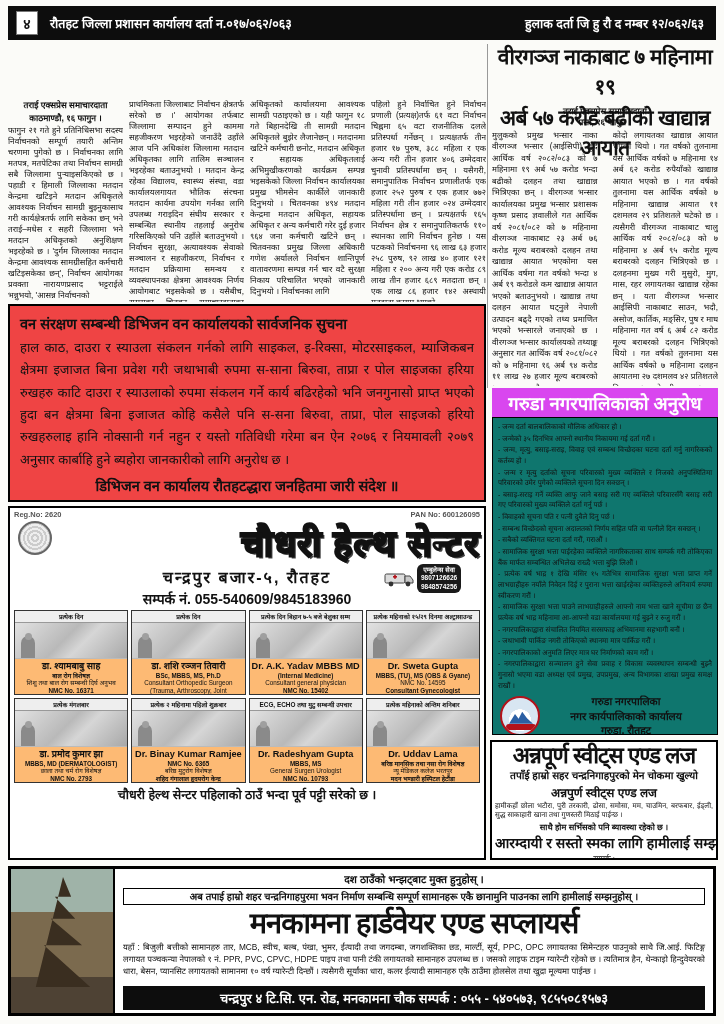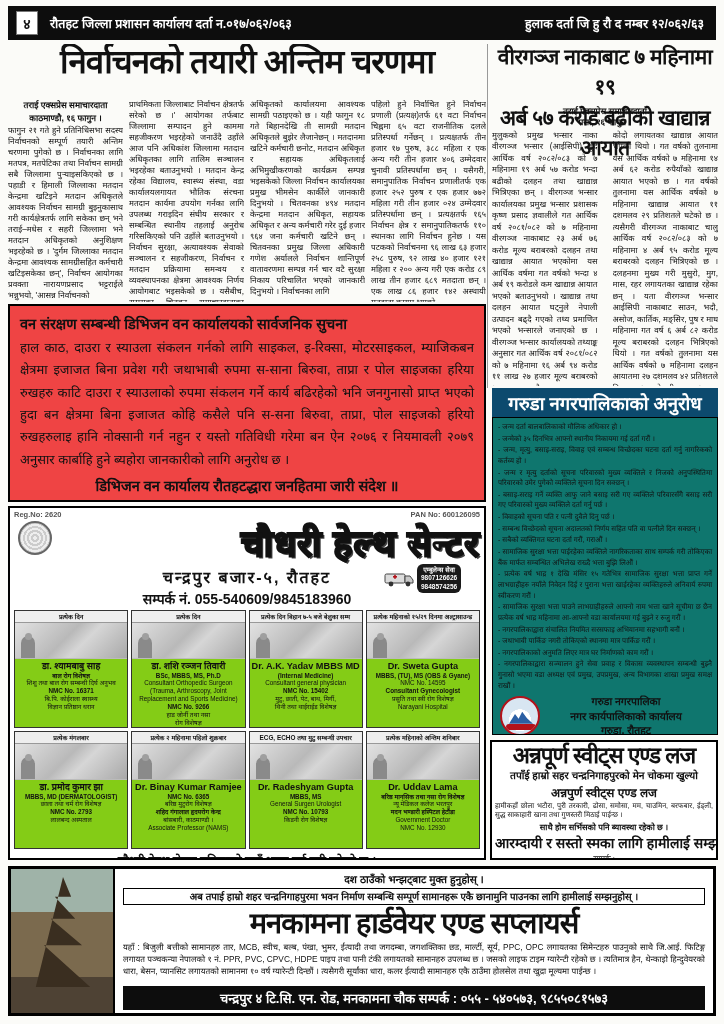--- a/index.html
+++ b/index.html
@@ -28,21 +28,21 @@
   .forest-body{font-size:13px;line-height:1.72;text-align:justify;}
   .forest-footer{text-align:center;font-weight:bold;font-size:14.5px;margin-top:4px;}
   
   .imp-headline{position:absolute;left:492px;top:42px;width:226px;text-align:center;font-weight:900;
                 font-size:21px;line-height:1.45;letter-spacing:-0.5px;}
   .imp-byline{position:absolute;left:492px;top:106px;width:226px;text-align:center;font-weight:bold;
               font-size:8.6px;line-height:1.3;}
   .imp-cols{position:absolute;left:492px;top:130px;width:226px;height:256px;display:flex;gap:15px;overflow:hidden;}
   .imp-col{flex:1;font-size:8.2px;line-height:1.4;text-align:justify;overflow:hidden;}
   
-  .garuda-header{position:absolute;left:492px;top:388px;width:226px;height:29px;background:#0c4a6e;color:#fff;
+  .garuda-header{position:absolute;left:492px;top:388px;width:226px;height:29px;background:#d946ef;color:#fff;
                  display:flex;align-items:center;justify-content:center;font-weight:900;font-size:18.5px;white-space:nowrap;}
   .garuda-box{position:absolute;left:492px;top:417px;width:226px;height:318px;border:1.5px solid #000;
               padding:4px 5px;font-size:7.1px;line-height:1.5;overflow:hidden;background:#0f766e;}
   .garuda-item{margin-bottom:1px;text-align:justify;}
   .garuda-footer{display:flex;align-items:center;margin-top:3px;}
   .garuda-logo{width:40px;height:40px;border-radius:50%;border:2px solid #b3121a;margin-left:2px;flex:0 0 auto;
                background:radial-gradient(circle at 50% 62%,#fff 0 38%,#d8e6f2 39% 100%);position:relative;overflow:hidden;}
   .garuda-logo:before{content:"";position:absolute;left:7px;top:14px;width:24px;height:12px;
                background:#2b5fa3;clip-path:polygon(0 100%,25% 20%,40% 60%,55% 0,75% 55%,100% 100%);}
   .garuda-logo:after{content:"";position:absolute;left:4px;bottom:4px;width:30px;height:6px;background:#b3121a;border-radius:3px;}
@@ -54,21 +54,21 @@
   .health-titlerow{display:flex;align-items:center;justify-content:flex-end;position:relative;height:46px;}
   .health-stamp{position:absolute;left:4px;top:2px;width:34px;height:34px;border-radius:50%;border:2px solid #666;
                 background:repeating-radial-gradient(circle,#eee 0 2px,#ccc 2px 4px);}
   .health-title{font-size:36px;font-weight:900;color:#fff;-webkit-text-stroke:2px #111;
                 text-shadow:0 0 1px #000,2px 2px 0 #444;letter-spacing:1px;white-space:nowrap;}
   .health-address{text-align:center;font-weight:bold;font-size:16px;letter-spacing:2px;margin-top:1px;}
   .health-contact{text-align:center;font-weight:bold;font-size:14px;margin:1px 0 2px 0;}
   .ambu{position:absolute;right:8px;top:56px;width:92px;display:flex;align-items:center;gap:3px;}
   .ambu-box{background:#1a1a1a;color:#fff;border-radius:6px;font-size:6.5px;font-weight:bold;padding:2px 4px;line-height:1.3;text-align:center;}
   .doc-grid{display:grid;grid-template-columns:repeat(4,1fr);gap:3px;margin-top:2px;}
-  .doc-card{border:1.5px solid #333;height:118px;overflow:hidden;text-align:center;background:#84cc16;}
+  .doc-card{border:1.5px solid #333;height:85px;overflow:hidden;text-align:center;background:#fdba74;}
   .doc-sched{font-size:6.4px;font-weight:bold;background:#eee;border-bottom:1px solid #999;padding:1px 1px;
              white-space:nowrap;overflow:hidden;}
   .doc-photo{height:36px;background:linear-gradient(135deg,#e2e2e2 0%,#b9b9b9 45%,#d6d6d6 60%,#a8a8a8 100%);
              position:relative;border-bottom:1px solid #bbb;}
   .doc-photo:before{content:"";position:absolute;left:6px;bottom:0;width:14px;height:22px;
              background:#8a8a8a;border-radius:7px 7px 0 0;}
   .doc-photo:after{content:"";position:absolute;left:10px;bottom:18px;width:7px;height:7px;background:#9f9f9f;border-radius:50%;}
   .doc-name{font-weight:900;font-size:9.2px;line-height:1.15;margin-top:2px;white-space:nowrap;overflow:hidden;}
   .doc-line{font-size:6.3px;line-height:1.25;}
   .doc-line.b{font-weight:bold;}
@@ -102,21 +102,20 @@
 <body>
 
 <div id="page">
 
   <div class="topbar">
     <span class="pagenum">४</span>
     <span class="topbar-left">रौतहट जिल्ला प्रशासन कार्यालय दर्ता न.०१७/०६२/०६३</span>
     <span class="topbar-right">हुलाक दर्ता जि हु रौ द नम्बर १२/०६२/६३</span>
   </div>
 
-  <div class="lead-headline">निर्वाचनको तयारी अन्तिम चरणमा</div>
   <div class="vrule"></div>
 
   <div class="lead-cols">
     <div class="lead-col">
       <div class="byline">तराई एक्सप्रेस समाचारदाता</div>
       <div class="byline">काठमाण्डौ, १६ फागुन ।</div>
       <span>फागुन २१ गते हुने प्रतिनिधिसभा सदस्य निर्वाचनको सम्पूर्ण तयारी अन्तिम चरणमा पुगेको छ । निर्वाचनका लागि मतपत्र, मतपेटिका तथा निर्वाचन सामग्री सबै जिल्लामा पुऱ्याइसकिएको छ । पहाडी र हिमाली जिल्लाका मतदान केन्द्रमा खटिइने मतदान अधिकृतले आवश्यक निर्वाचन सामग्री बुझ्नुकासाथ गरी कार्यक्षेत्रतर्फ लागि सकेका छन् भने तराई–मधेस र सहरी जिल्लामा भने मतदान अधिकृतको अनुशिक्षण भइरहेको छ । 'दुर्गम जिल्लाका मतदान केन्द्रमा आवश्यक सामग्रीसहित कर्मचारी खटिइसकेका छन्', निर्वाचन आयोगका प्रवक्ता नारायणप्रसाद भट्टराईले भन्नुभयो, 'आसन्न निर्वाचनको</span>
     </div>
     <div class="lead-col">प्राथमिकता जिल्लाबाट निर्वाचन क्षेत्रतर्फ सरेको छ ।' आयोगका तर्फबाट जिल्लामा सम्पादन हुने काममा सहजीकरण भइरहेको जनाउँदै उहाँले आज पनि अधिकांश जिल्लामा मतदान अधिकृतका लागि तालिम सञ्चालन भइरहेका बताउनुभयो । मतदान केन्द्र रहेका विद्यालय, स्वास्थ्य संस्था, वडा कार्यालयलगायत भौतिक संरचना मतदान कार्यमा उपयोग गर्नका लागि उपलब्ध गराइदिन संघीय सरकार र सम्बन्धित स्थानीय तहलाई अनुरोध गरिसकिएको पनि उहाँले बताउनुभयो । निर्वाचन सुरक्षा, अत्यावश्यक सेवाको सञ्चालन र सहजीकरण, निर्वाचन र मतदान प्रक्रियामा समन्वय र व्यवस्थापनका क्षेत्रमा आवश्यक निर्णय आयोगबाट भइसकेको छ । यसैबीच, राससका चितवन समाचारदाताका अनुसार तीन वटै निर्वाचन</div>
     <div class="lead-col">अधिकृतको कार्यालयमा आवश्यक सामग्री पठाइएको छ । यही फागुन १८ गते बिहानदेखि ती सामग्री मतदान अधिकृतले बुझेर लैजानेछन् । मतदानमा खटिने कर्मचारी छनोट, मतदान अधिकृत र सहायक अधिकृतलाई अभिमुखीकरणको कार्यक्रम सम्पन्न भइसकेको जिल्ला निर्वाचन कार्यालयका प्रमुख भीमसेन कार्कीले जानकारी दिनुभयो । चितवनका ४९४ मतदान केन्द्रमा मतदान अधिकृत, सहायक अधिकृत र अन्य कर्मचारी गरेर दुई हजार ९६४ जना कर्मचारी खटिने छन् । चितवनका प्रमुख जिल्ला अधिकारी गणेश अर्यालले निर्वाचन शान्तिपूर्ण वातावरणमा सम्पन्न गर्न चार वटै सुरक्षा निकाय परिचालित भएको जानकारी दिनुभयो । निर्वाचनका लागि</div>

